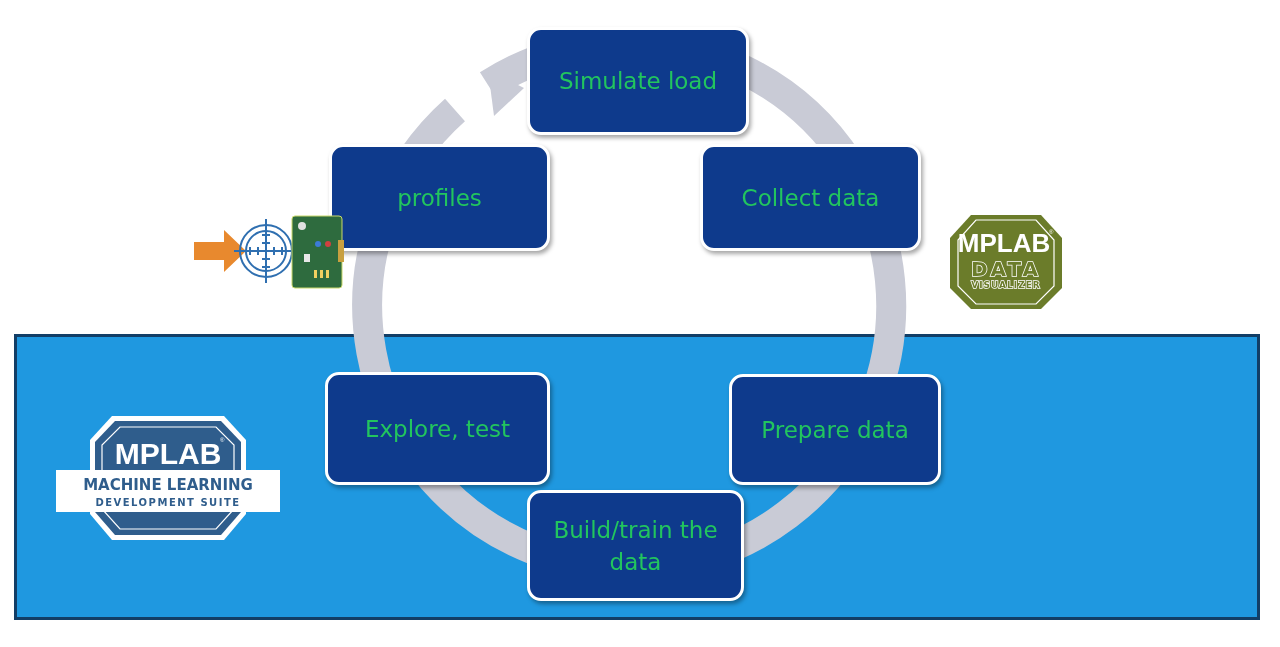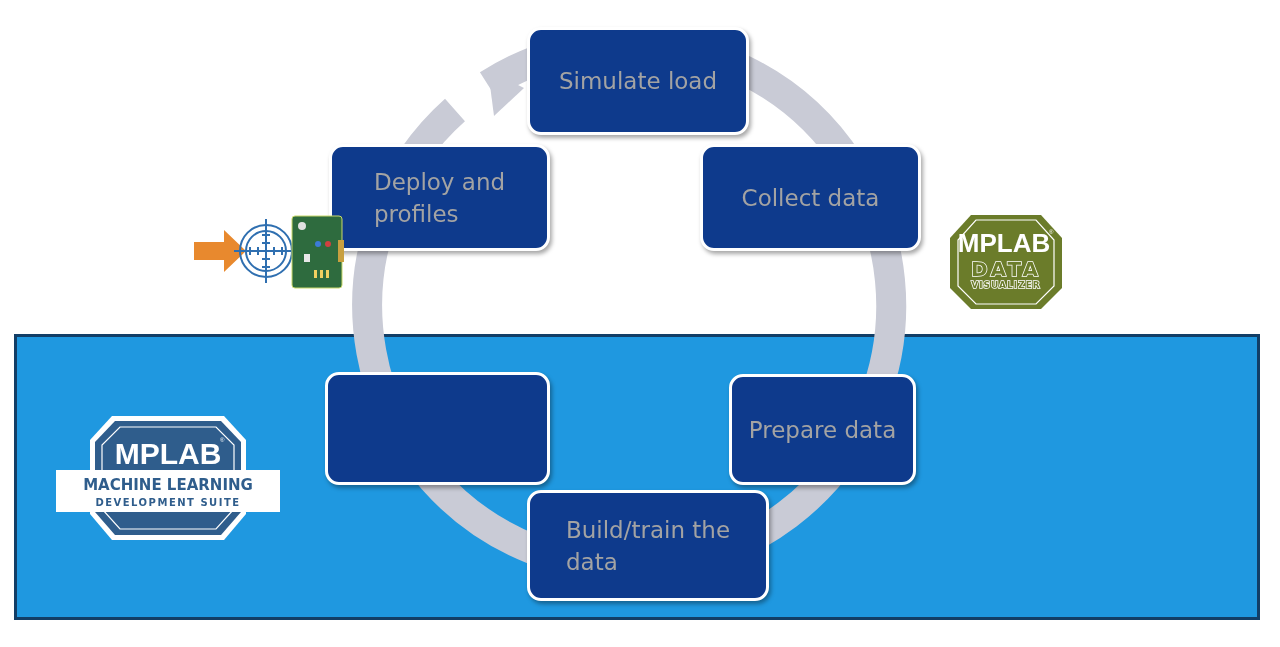--- a/index.html
+++ b/index.html
@@ -10,29 +10,29 @@
   }
   .band {
     position: absolute; left: 14px; top: 334px; width: 1246px; height: 286px;
     background: #1f98e0; border: 3px solid #123e66; box-sizing: border-box;
   }
   svg.ring { position: absolute; left: 0; top: 0; }
   .step {
     position: absolute; box-sizing: border-box;
     background: #0e3a8c; border: 3px solid #ffffff; border-radius: 14px;
     box-shadow: 2px 3px 4px rgba(0,0,0,0.35);
-    color: #a3a3a3; display: flex; align-items: center; justify-content: center;
-    font-size: 23px; line-height: 32px; padding: 0 12px;
+    color: #22c55e; display: flex; align-items: center; justify-content: center;
+    text-align: center; font-size: 23px; line-height: 32px; padding: 0 12px;
     cursor: pointer;
   }
   .step span { display: block; }
   #s-sim     { left: 527px; top: 27px;  width: 222px; height: 108px; }
   #s-collect { left: 700px; top: 144px; width: 221px; height: 107px; }
-  #s-prep    { left: 729px; top: 374px; width: 187px; height: 111px; }
-  #s-build   { left: 527px; top: 490px; width: 242px; height: 111px; }
+  #s-prep    { left: 729px; top: 374px; width: 212px; height: 111px; }
+  #s-build   { left: 527px; top: 490px; width: 217px; height: 111px; }
   #s-explore { left: 325px; top: 372px; width: 225px; height: 113px; }
   #s-deploy  { left: 329px; top: 144px; width: 221px; height: 107px; }
 
   .logo { position: absolute; }
   #logo-dv { left: 938px; top: 206px; width: 136px; height: 112px; }
   #logo-ml { left: 50px; top: 412px; width: 236px; height: 132px; }
   #deploy-graphic { left: 190px; top: 212px; width: 156px; height: 78px; }
 </style>
 </head>
 <body>
@@ -62,25 +62,25 @@
     </div>
 </div>
 <div class="step" id="s-build">
   <div>
       <span>Build/train the</span>
       <span>data</span>
     </div>
 </div>
 <div class="step" id="s-explore">
   <div>
+      <span>Explore, test</span>
     </div>
 </div>
 <div class="step" id="s-deploy">
   <div>
-      <span>Deploy and</span>
       <span>profiles</span>
     </div>
 </div>
 
 <svg class="logo" id="logo-dv" viewBox="0 0 136 112">
   <polygon points="30,4 106,4 130,30 130,84 106,108 30,108 6,84 6,30" fill="#ffffff"></polygon>
   <polygon points="33,9 103,9 124,32 124,82 103,103 33,103 12,82 12,32" fill="#6b7c2a"></polygon>
   <polygon points="38,14 98,14 116,34 116,80 98,98 38,98 20,80 20,34" fill="none" stroke="#ffffff" stroke-width="1.2"></polygon>
   <text x="66" y="46" text-anchor="middle" font-family="Liberation Sans, sans-serif" font-weight="bold" font-size="26" fill="#ffffff">MPLAB</text>
   <text x="111" y="28" font-family="Liberation Sans, sans-serif" font-size="6" fill="#ffffff">®</text>

